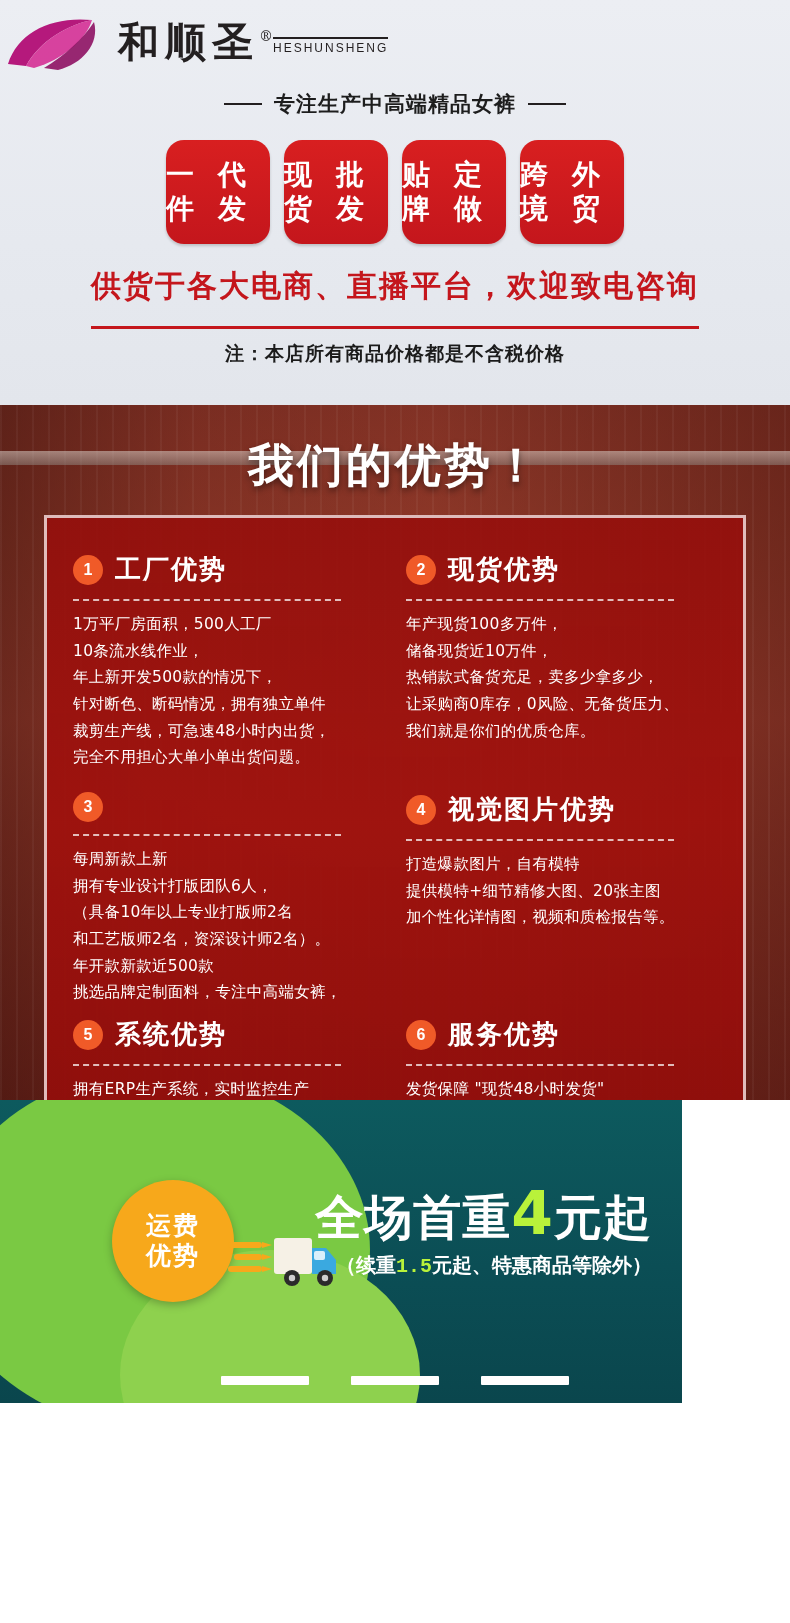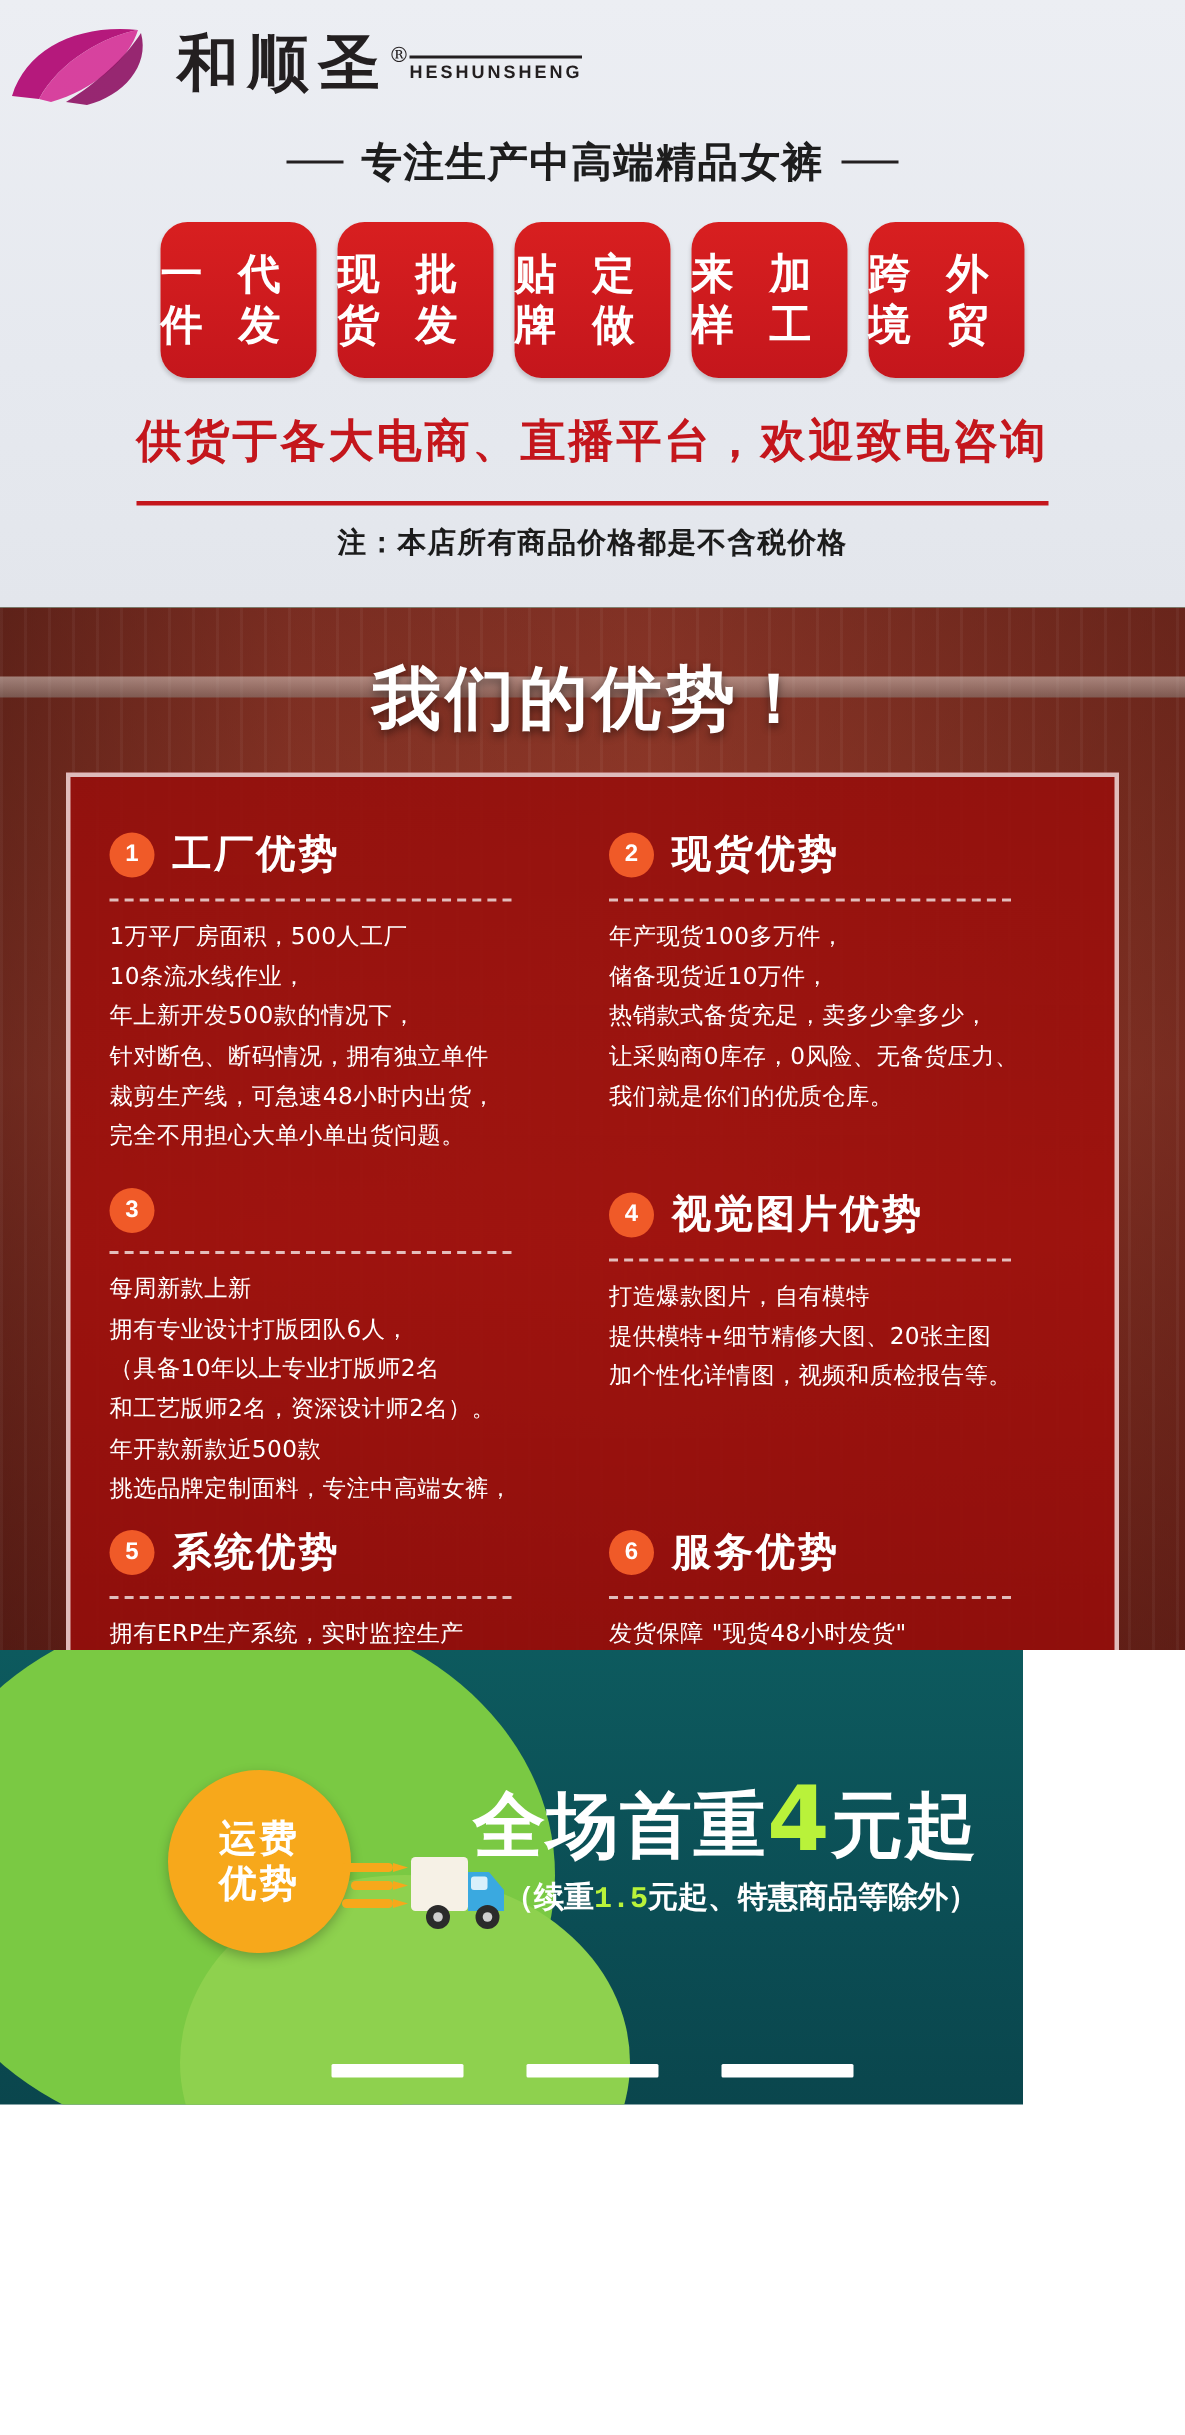--- a/index.html
+++ b/index.html
@@ -30,33 +30,33 @@
     font-size:41px;font-weight:bold;color:#231f20;
     letter-spacing:6px;
     margin-top:-6px;
     position:relative;
   }
   .logo-reg{
     font-size:14px;vertical-align:super;font-weight:normal;letter-spacing:0;
   }
   .logo-pinyin{
     font-family:"Liberation Sans",sans-serif;
-    font-size:12px;font-weight:bold;color:#231f20;letter-spacing:2px;
+    font-size:12px;font-weight:normal;color:#231f20;letter-spacing:2px;
     margin-top:2px;
     border-top:2px solid #231f20;
     padding-top:2px;
   }
   .tagline{
     display:flex;align-items:center;justify-content:center;
     margin-top:14px;gap:12px;
   }
   .tagline .rule{width:38px;height:2px;background:#231f20;}
   .tagline .txt{
     font-family:"DejaVu Sans","Liberation Sans",sans-serif;
-    font-size:27px;font-weight:bold;color:#1d1d1d;letter-spacing:1px;
+    font-size:21px;font-weight:bold;color:#1d1d1d;letter-spacing:1px;
   }
   .badges{
     display:flex;justify-content:center;gap:14px;margin-top:22px;
   }
   .badge{
     width:104px;height:104px;border-radius:18px;
     background:linear-gradient(180deg,#d81f20 0%,#c4161c 100%);
     color:#fff;display:flex;flex-direction:row;align-items:center;justify-content:center;
     font-size:28px;font-weight:bold;line-height:1.22;letter-spacing:2px;
     font-family:"DejaVu Sans","Liberation Sans",sans-serif;
@@ -212,24 +212,20 @@
         <span>一件</span>
         <span>代发</span>
       </div>
       <div class="badge">
         <span>现货</span>
         <span>批发</span>
       </div>
       <div class="badge">
         <span>贴牌</span>
         <span>定做</span>
-      </div>
-      <div class="badge">
-        <span>来样</span>
-        <span>加工</span>
       </div>
       <div class="badge">
         <span>跨境</span>
         <span>外贸</span>
       </div>
     </div>
 
     <div class="sub-head">
       <div><span class="line1">供货于各大电商、直播平台，欢迎致电咨询</span></div>
       <div class="line2">注：本店所有商品价格都是不含税价格</div>

